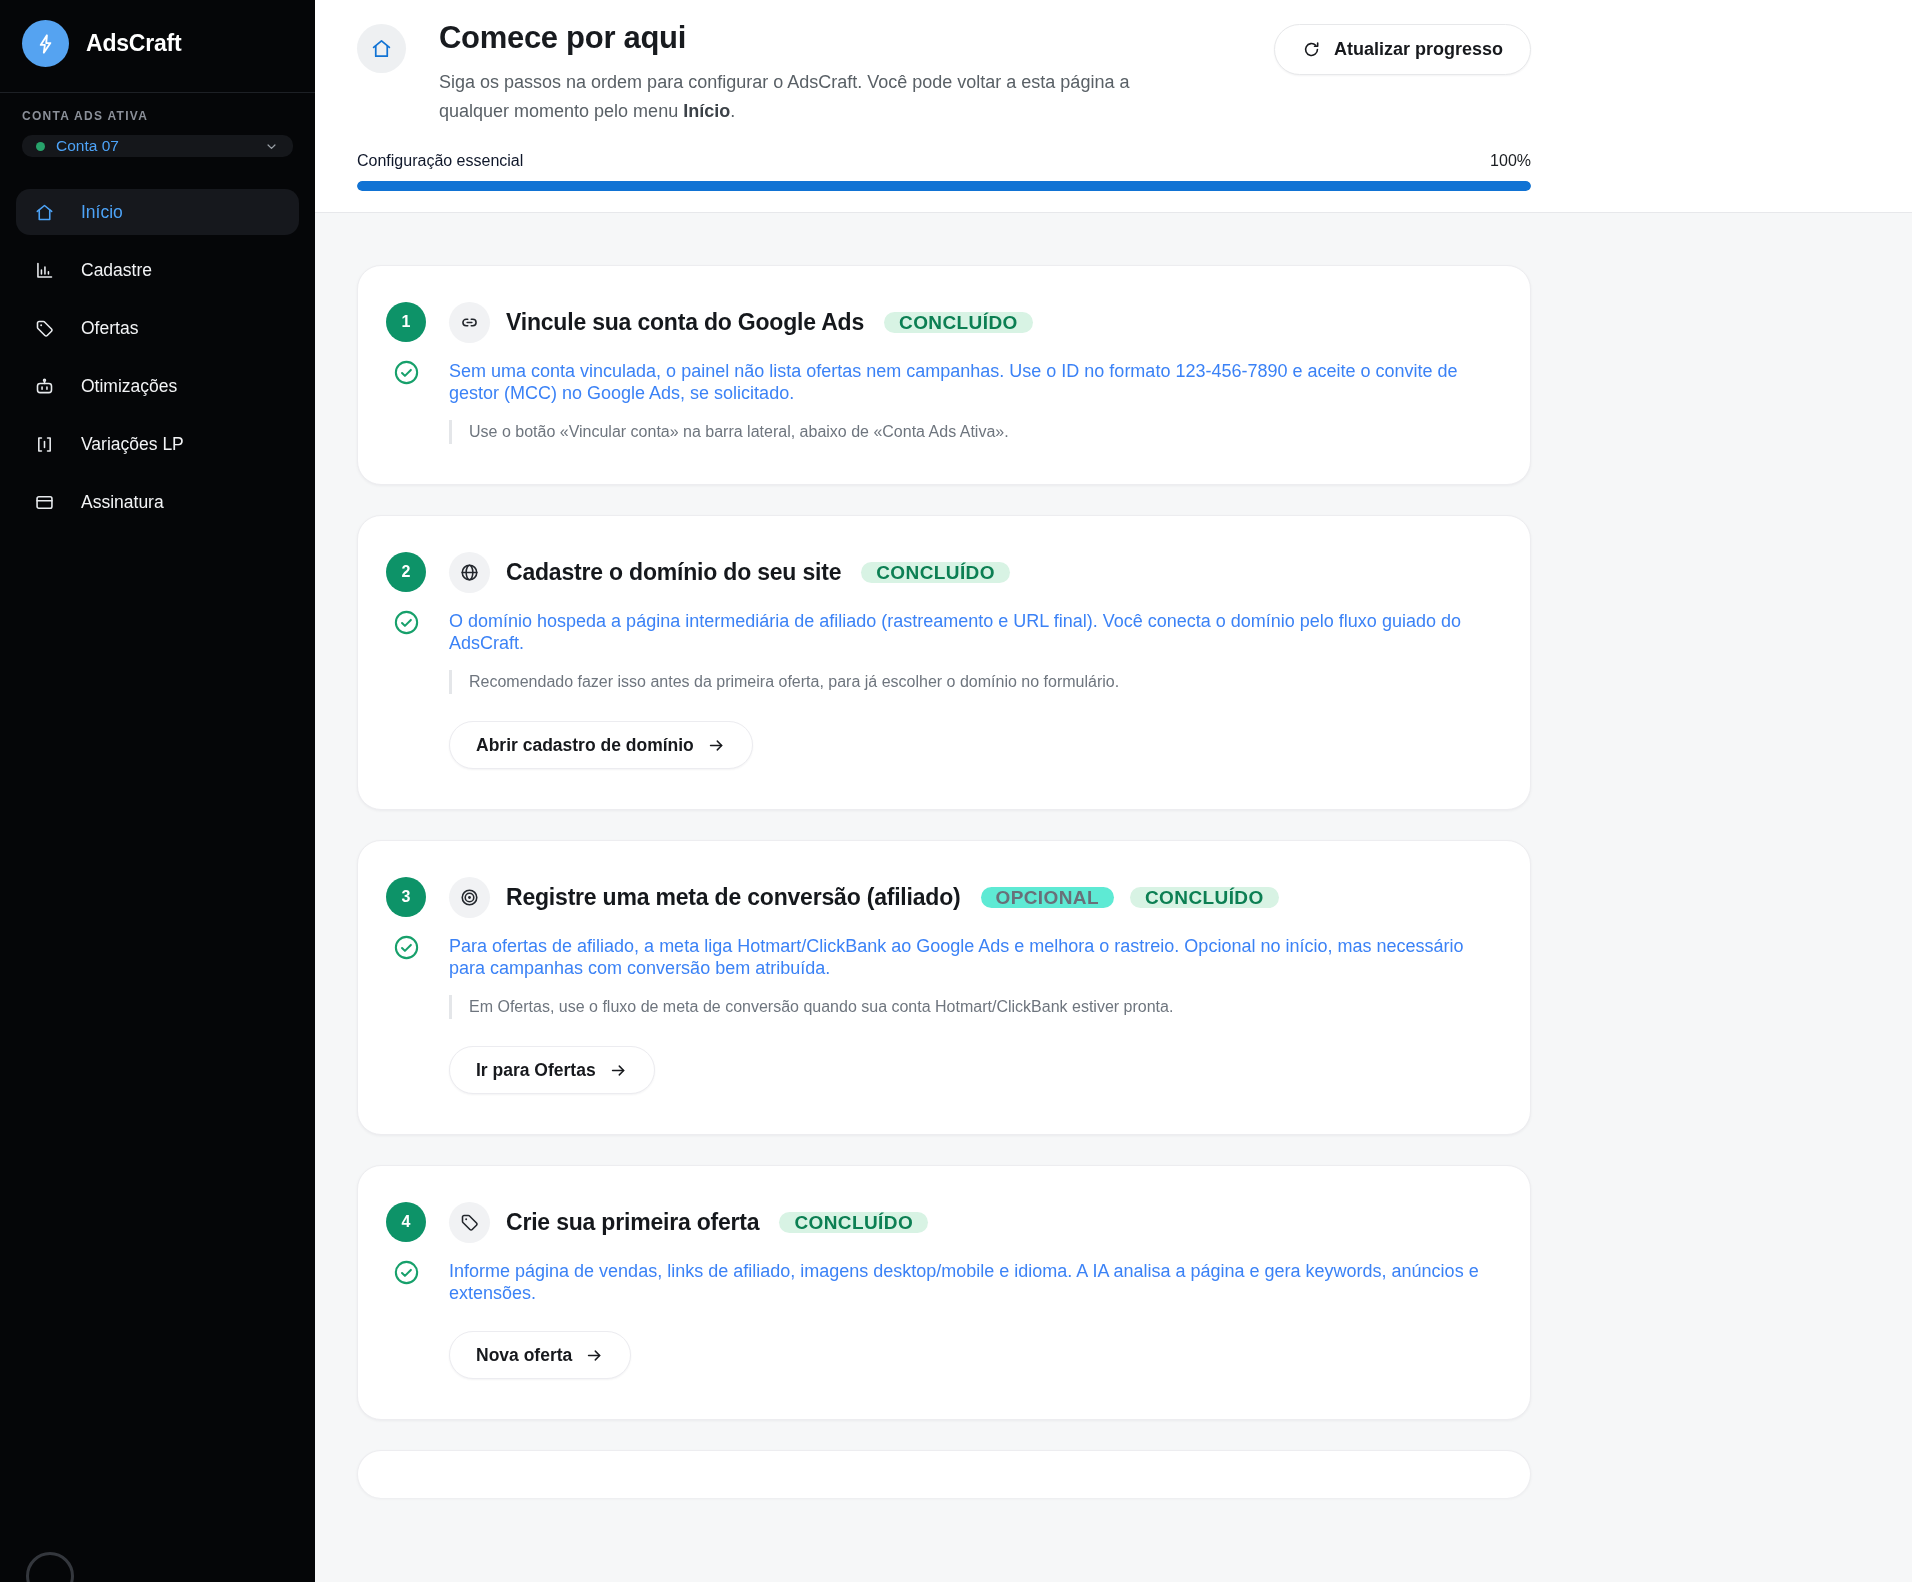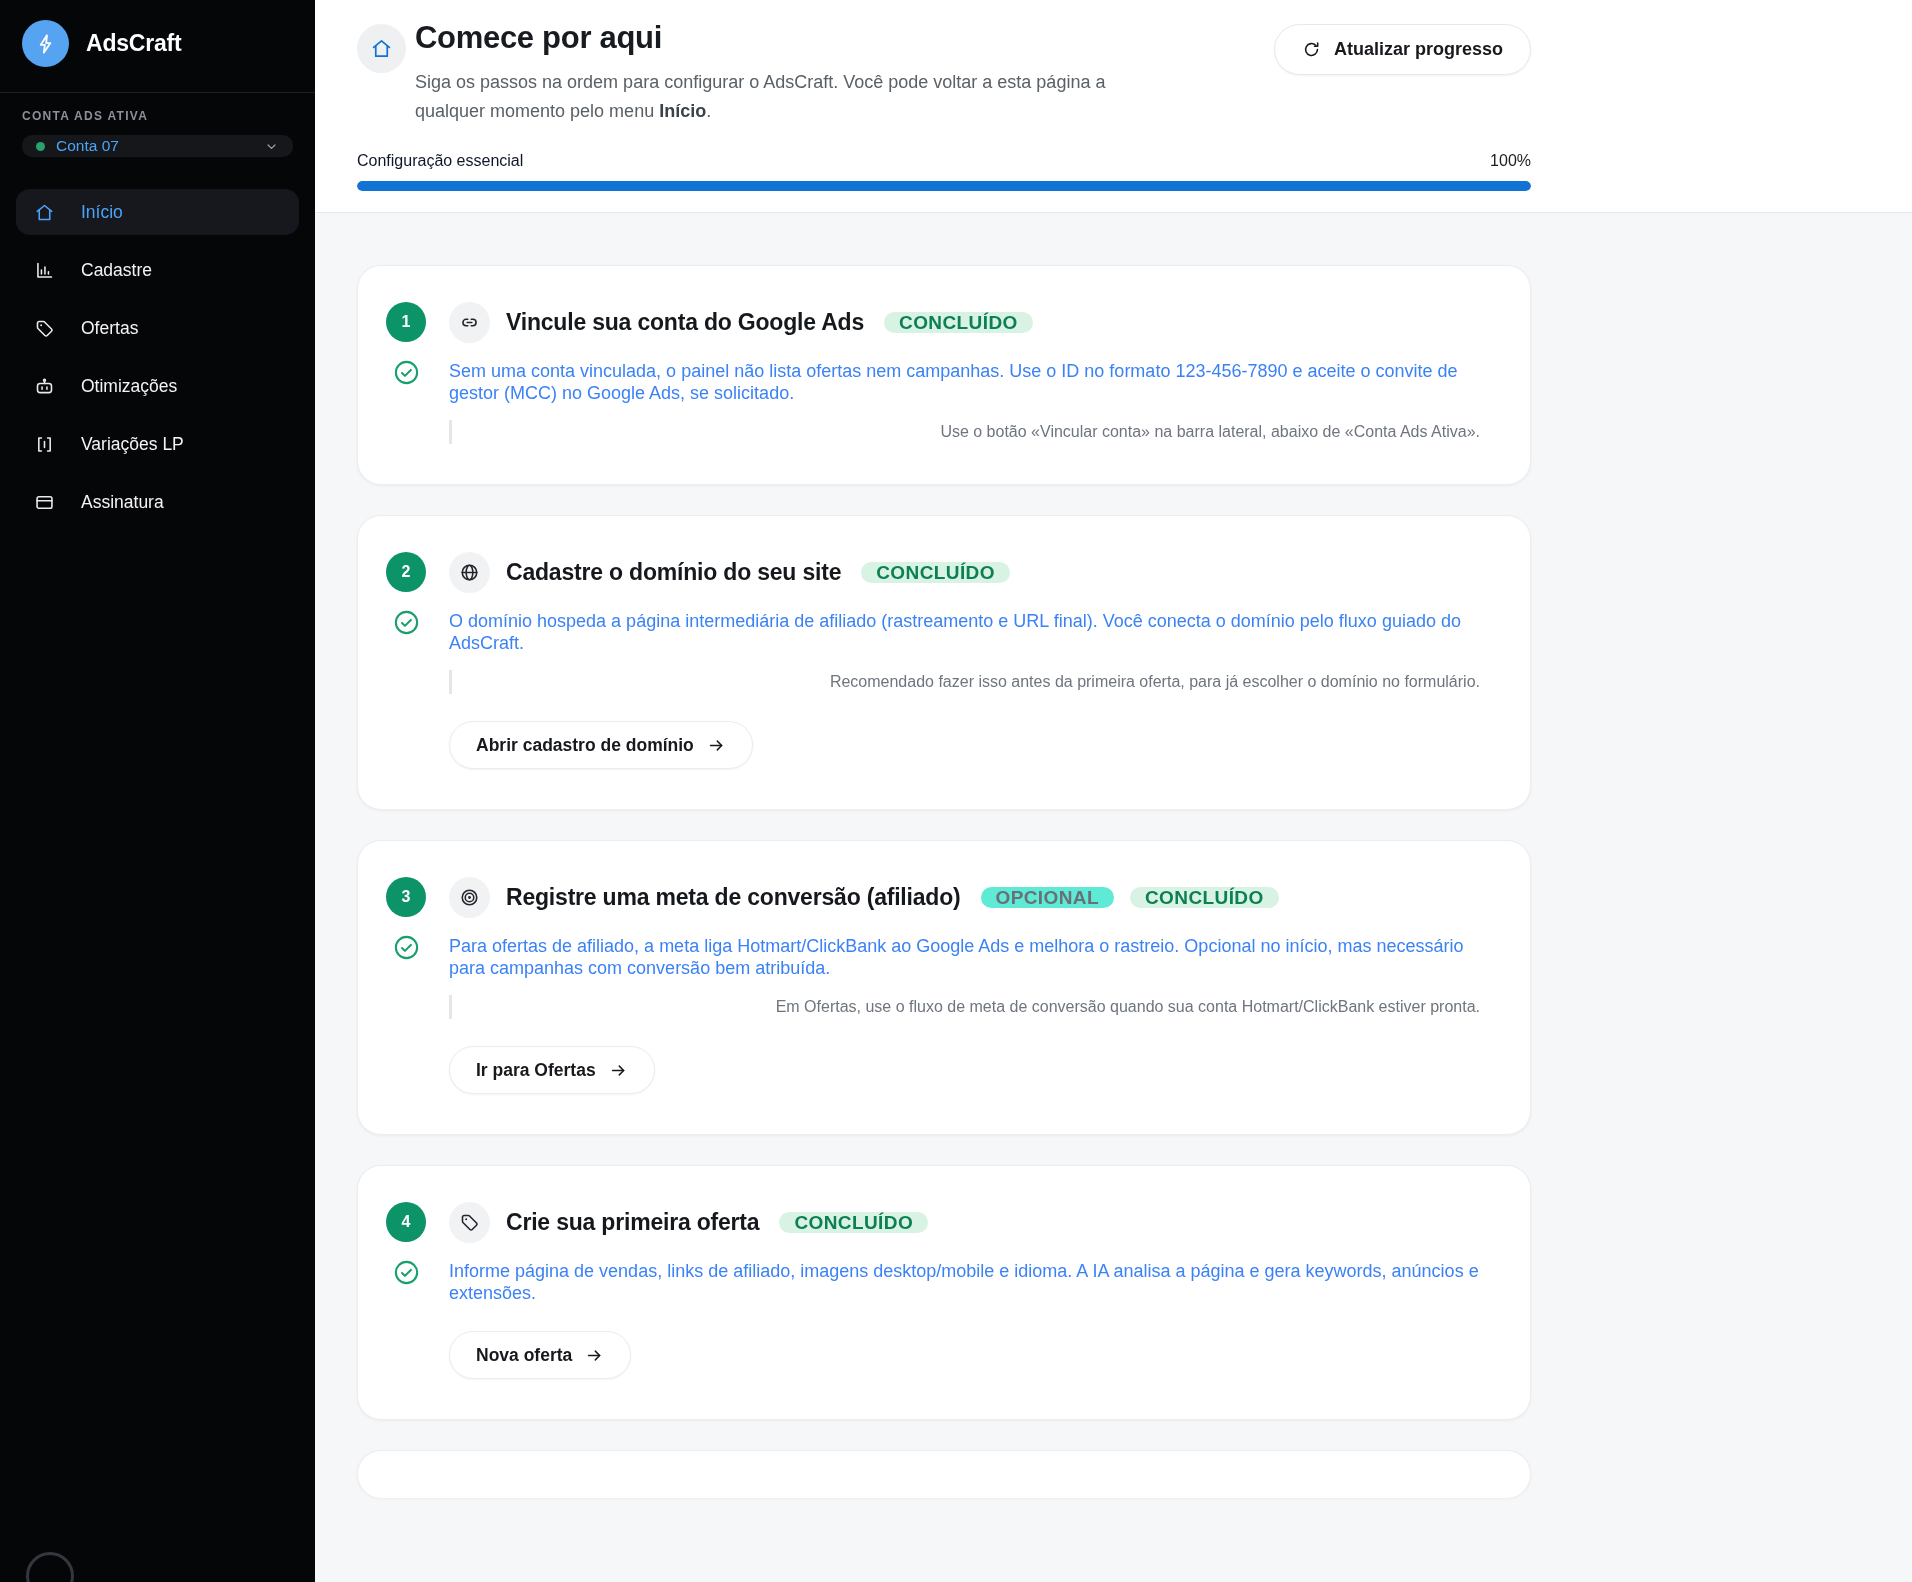--- a/index.html
+++ b/index.html
@@ -31,21 +31,21 @@
   .nav-item.active { background:#16181d; color:#4da3f7; }
   .nav-item.active .nicon { color:#4da3f7; }
   .sb-bottom-circle { position:absolute; left:26px; bottom:-18px; width:48px; height:48px;
                       border-radius:50%; border:3px solid #34373d; cursor:pointer; }
 
   
   main { flex:1; display:flex; flex-direction:column; min-width:0; }
   .page-header { background:#fff; border-bottom:1px solid #e7e8eb; padding:20px 0 0 42px; }
   .header-inner { width:1174px; }
   .header-top { display:flex; align-items:flex-start; justify-content:space-between; }
-  .header-left { display:flex; gap:9px; }
+  .header-left { display:flex; gap:33px; }
   .home-badge { width:49px; height:49px; border-radius:50%; background:#eef0f2; flex:0 0 49px;
                 display:flex; align-items:center; justify-content:center; color:#1173d4; margin-top:4px; }
   .home-badge svg { width:23px; height:23px; }
   h1 { font-size:31px; font-weight:bold; color:#181b1f; letter-spacing:-0.3px; }
   .subtitle { margin-top:12px; font-size:18px; line-height:29px; color:#596066; max-width:720px; }
   .subtitle b { color:#3c4248; }
   .refresh-btn { display:inline-flex; align-items:center; gap:13px; height:51px; padding:0 27px;
                  border-radius:26px; border:1px solid #e7e8ea; background:#fff; cursor:pointer;
                  font-family:inherit; font-size:18px; font-weight:bold; color:#17191d; margin-top:4px;
                  box-shadow:0 1px 2px rgba(16,24,40,.05); }
@@ -73,21 +73,21 @@
   .step-icon { width:41px; height:41px; border-radius:50%; background:#f1f2f4; flex:0 0 41px;
                display:flex; align-items:center; justify-content:center; color:#23272d; }
   .step-icon svg { width:21px; height:21px; }
   .step-title { font-size:23px; font-weight:bold; color:#15181c; letter-spacing:-0.2px; margin-right:4px; }
   .badge { display:inline-flex; align-items:center; height:21px; padding:0 15px; border-radius:999px;
            font-size:19px; letter-spacing:.4px; white-space:nowrap; }
   .badge.success { background:#d8f3e4; color:#0c7f53; font-weight:bold; }
   .badge.neutral { background:#5eead4; color:#697079; font-weight:bold; }
   .step-body { margin-top:17px; font-size:18px; line-height:22px; color:#3b82f6; max-width:1045px; }
   .step-tip { margin-top:16px; border-left:3px solid #e4e6e9; padding:3px 0 3px 17px;
-              font-size:16px; color:#6e757e;text-align:right; }
+              font-size:16px; color:#6e757e; }
   .step-action { margin-top:27px; display:inline-flex; align-items:center; gap:13px; height:48px;
                  padding:0 26px; border-radius:999px; border:1px solid #ececf0; background:#fff;
                  cursor:pointer; font-family:inherit; font-size:17.5px; font-weight:bold; color:#17191d;
                  box-shadow:0 1px 2px rgba(16,24,40,.05); }
   .step-action .aicon { display:flex; color:#17191d; }
   .step-action .aicon svg { width:19px; height:19px; }
   .card.stub { height:48px; padding:0; border-bottom:none; }
 </style>
 </head>
 <body>

